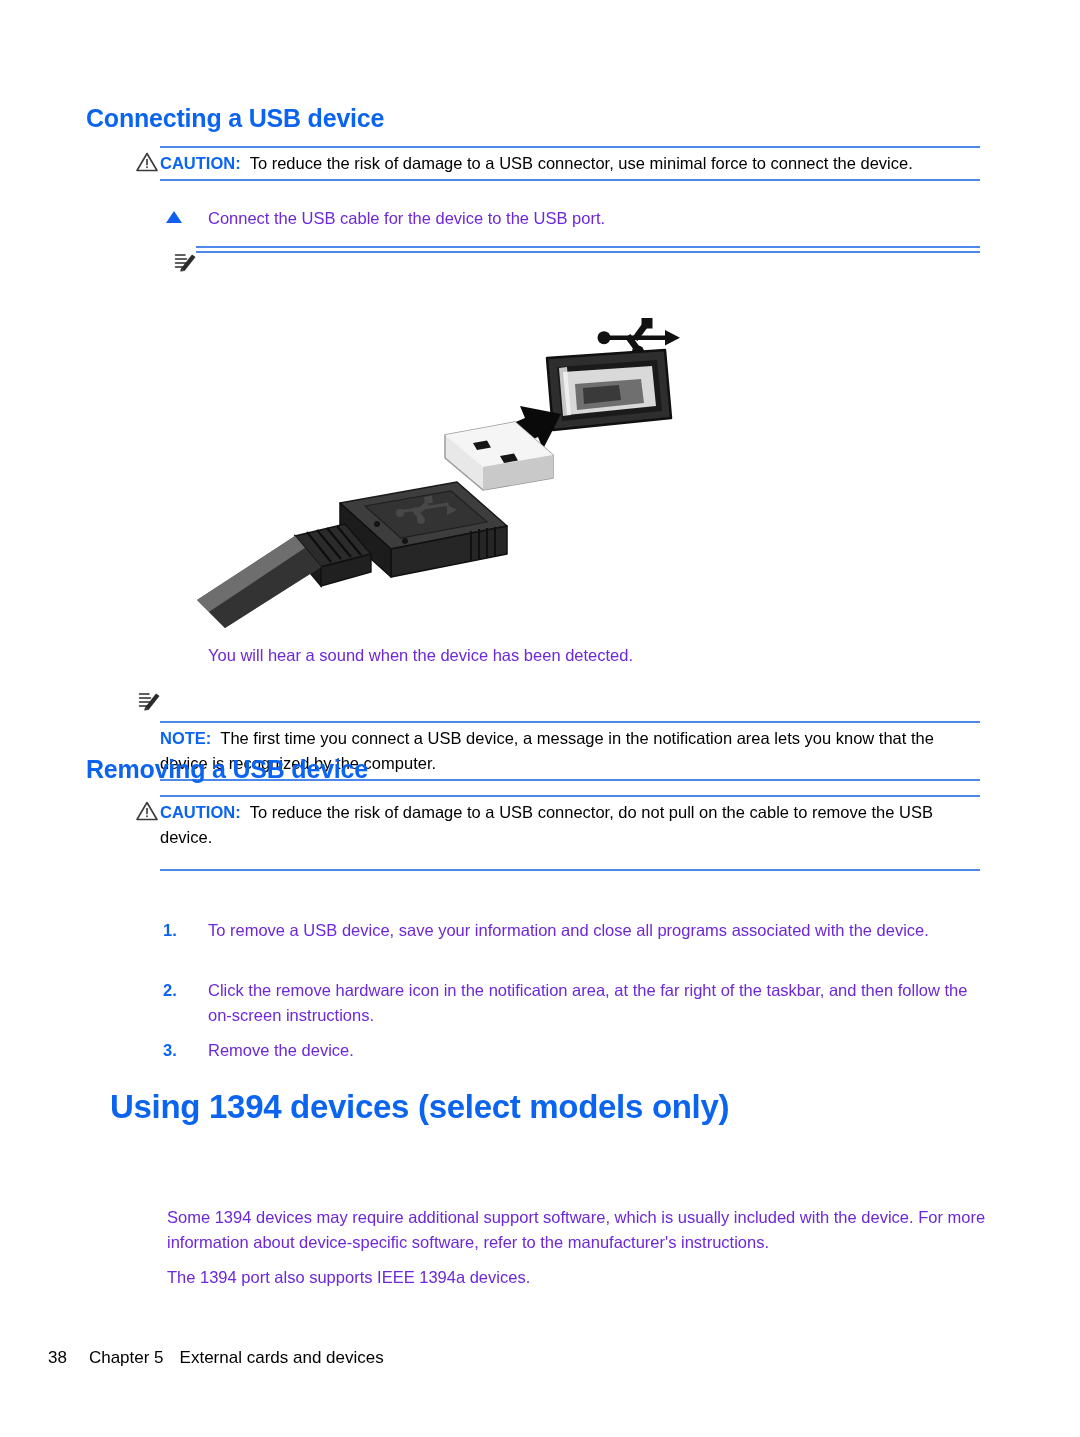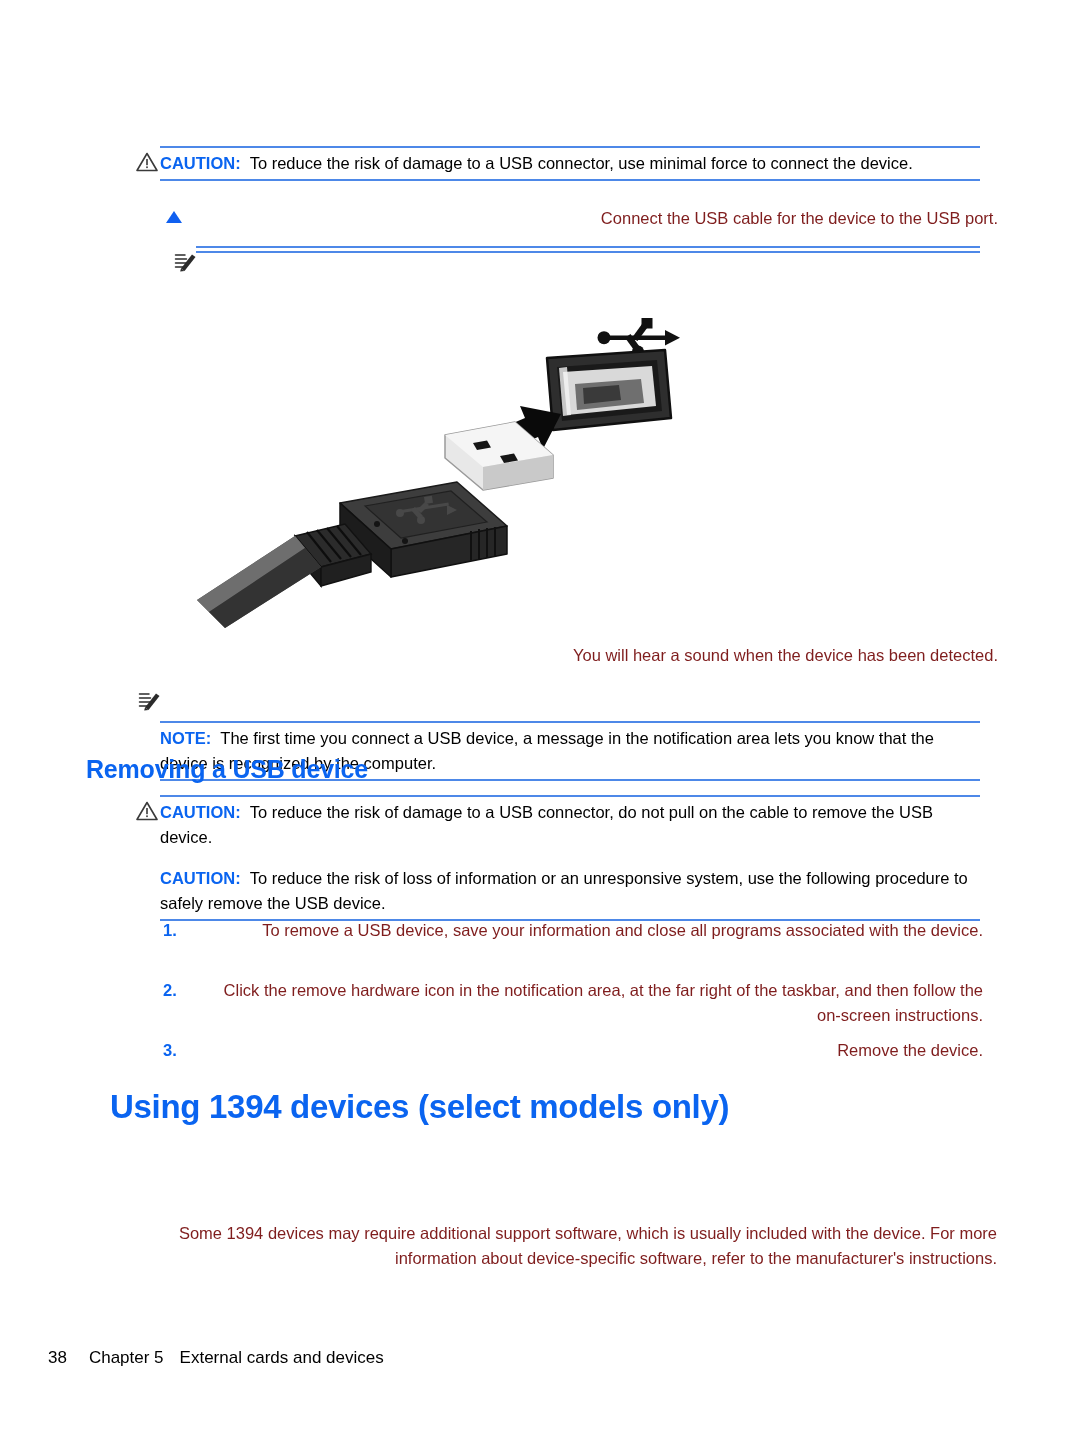--- a/index.html
+++ b/index.html
@@ -41,22 +41,21 @@
     font-size: 33px;
     letter-spacing: -0.3px;
     white-space: nowrap;
   }
 
   
   .body-text {
     position: absolute;
     font-size: 16.5px;
     line-height: 25px;
-    color: #7f1d1d;
-    text-align: right;
+    color: #6d28d9;
   }
 
   
   .admon {
     position: absolute;
     box-sizing: border-box;
   }
   .admon .rule {
     height: 2px;
     background: #4d88e8;
@@ -123,20 +122,21 @@
     top: 310px;
     width: 520px;
     height: 320px;
   }
 </style>
 </head>
 <body>
 
 <div class="page">
 
+  <div class="h2" style="top:104px;">Connecting a USB device</div>
 
   <div class="admon" style="left:160px; top:146px; width:820px;">
     <div class="rule top"></div>
     <div class="admon-body">
       <span class="admon-label">CAUTION:</span><span class="admon-gap"></span><span>To reduce the risk of damage to a USB connector, use minimal force to connect the device.</span>
     </div>
     <div class="rule bottom"></div>
   </div>
 
   <svg class="tri-icon" style="left:136px; top:152px;" viewBox="0 0 22 20">
@@ -281,43 +281,41 @@
   </svg>
 
   <div class="h2" style="top:755px;">Removing a USB device</div>
 
   <div class="admon" style="left:160px; top:795px; width:820px;">
     <div class="rule top"></div>
     <div class="admon-body">
       <span class="admon-label">CAUTION:</span><span class="admon-gap"></span><span>To reduce the risk of damage to a USB connector, do not pull on the cable to remove the USB device.</span>
     </div>
     <div style="height:16px;"></div>
-    <div class="admon-body">
-      <span class="admon-label">CAUTION:</span><span class="admon-gap"></span><span>To reduce the risk of loss of information or an unresponsive system, use the following procedure to safely remove the USB device.</span>
-    </div>
     <div class="rule bottom"></div>
   </div>
   <svg class="tri-icon" style="left:136px; top:801px;" viewBox="0 0 22 20">
     <polygon points="11,1.5 21,18.5 1,18.5" fill="none" stroke="#3a3a3a" stroke-width="1.6" stroke-linejoin="round"></polygon>
     <rect x="10.2" y="7" width="1.6" height="6.2" fill="#3a3a3a"></rect>
     <rect x="10.2" y="14.4" width="1.6" height="1.7" fill="#3a3a3a"></rect>
   </svg>
 
   <div class="num" style="left:163px; top:918px;">1.</div>
   <div class="body-text" style="left:208px; top:918px; width:775px;">To remove a USB device, save your information and close all programs associated with the device.</div>
 
   <div class="num" style="left:163px; top:978px;">2.</div>
   <div class="body-text" style="left:208px; top:978px; width:775px;">Click the remove hardware icon in the notification area, at the far right of the taskbar, and then follow the on-screen instructions.</div>
 
   <div class="num" style="left:163px; top:1038px;">3.</div>
   <div class="body-text" style="left:208px; top:1038px; width:775px;">Remove the device.</div>
 
   <div class="h1" style="top:1088px;margin-left:24px;">Using 1394 devices (select models only)</div>
 
 
-  <div class="body-text" style="left:167px; top:1205px; width:830px;margin-top:16px;">Some 1394 devices may require additional support software, which is usually included with the device. For more information about device-specific software, refer to the manufacturer's instructions.</div>
-
+  <div class="body-text" style="left:167px; top:1205px; width:830px;">Some 1394 devices may require additional support software, which is usually included with the device. For more information about device-specific software, refer to the manufacturer's instructions.</div>
+
+  <div class="body-text" style="left:167px; top:1265px; width:830px;">The 1394 port also supports IEEE 1394a devices.</div>
 
   <div class="footer" style="left:48px; top:1348px;">
     <span class="pagenum">38</span><span class="chap">Chapter 5</span><span>External cards and devices</span>
   </div>
 
 </div>
 
 </body></html>

